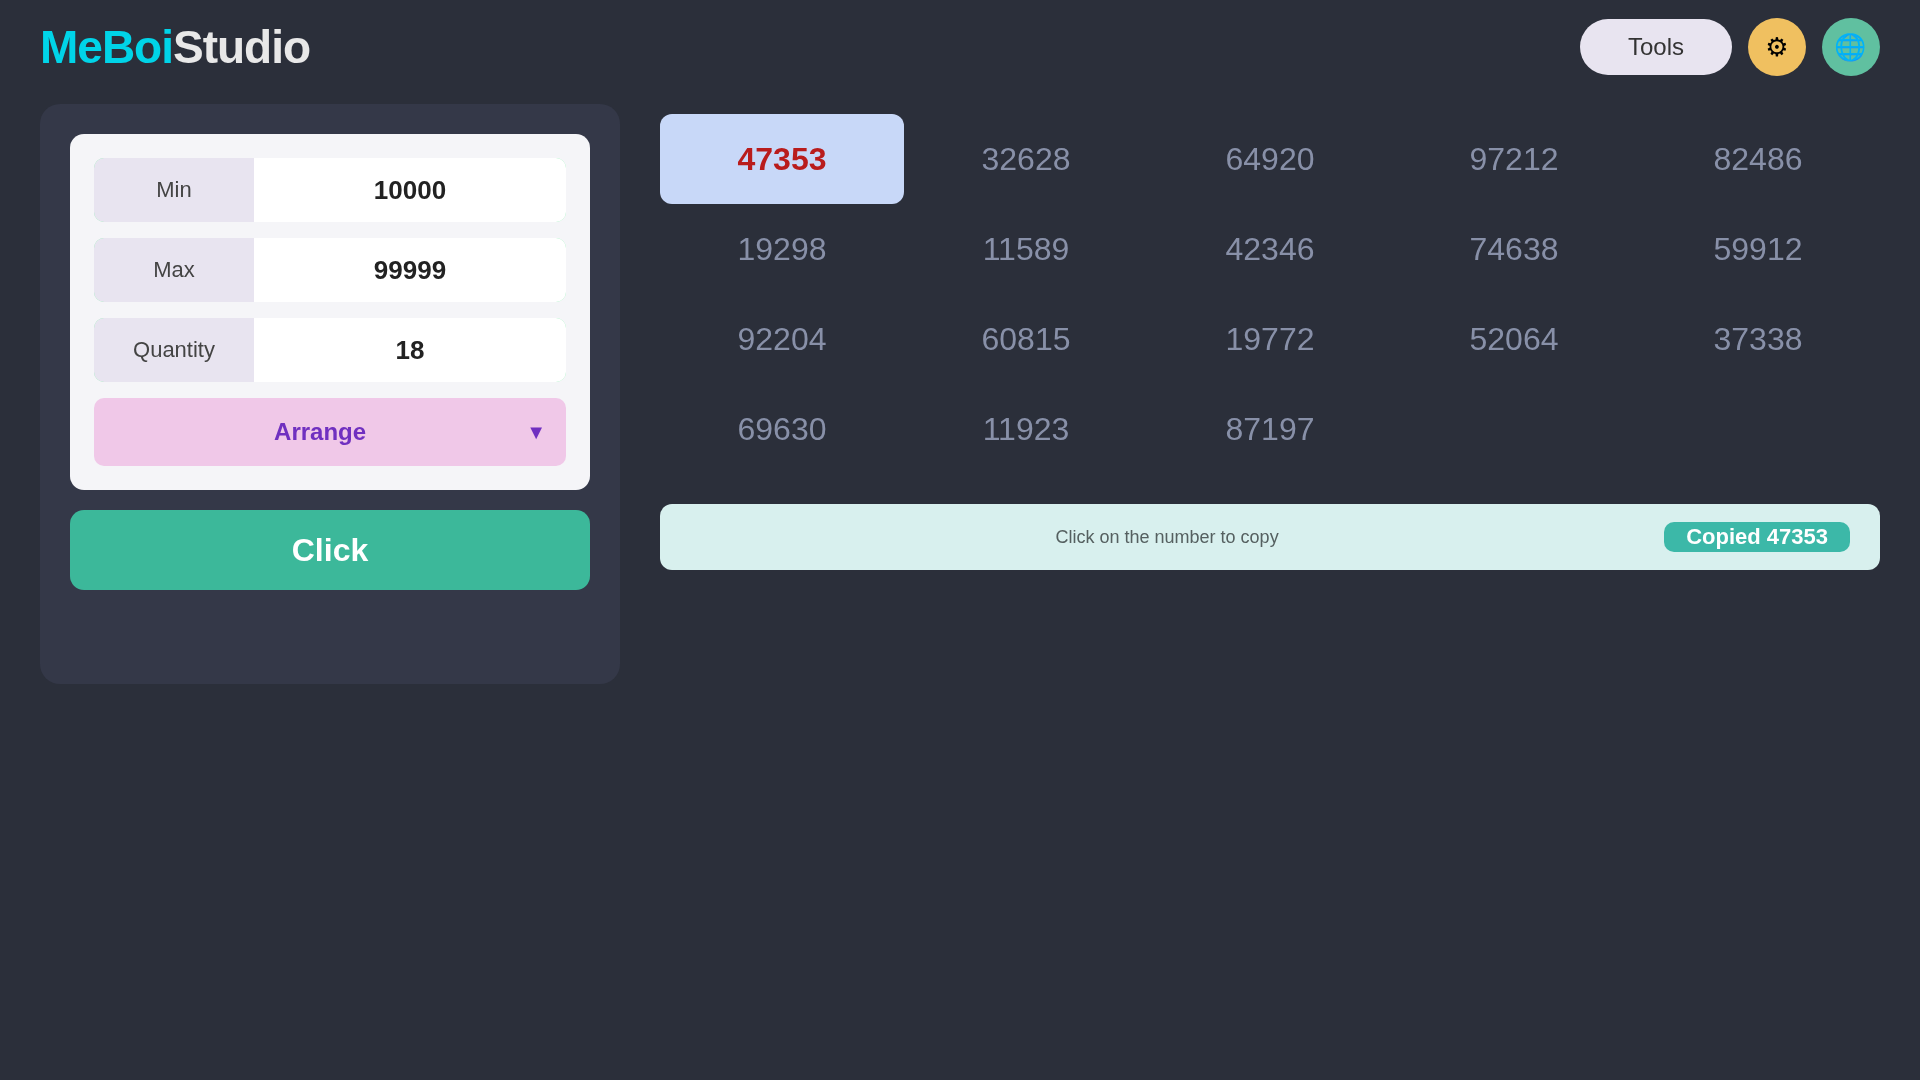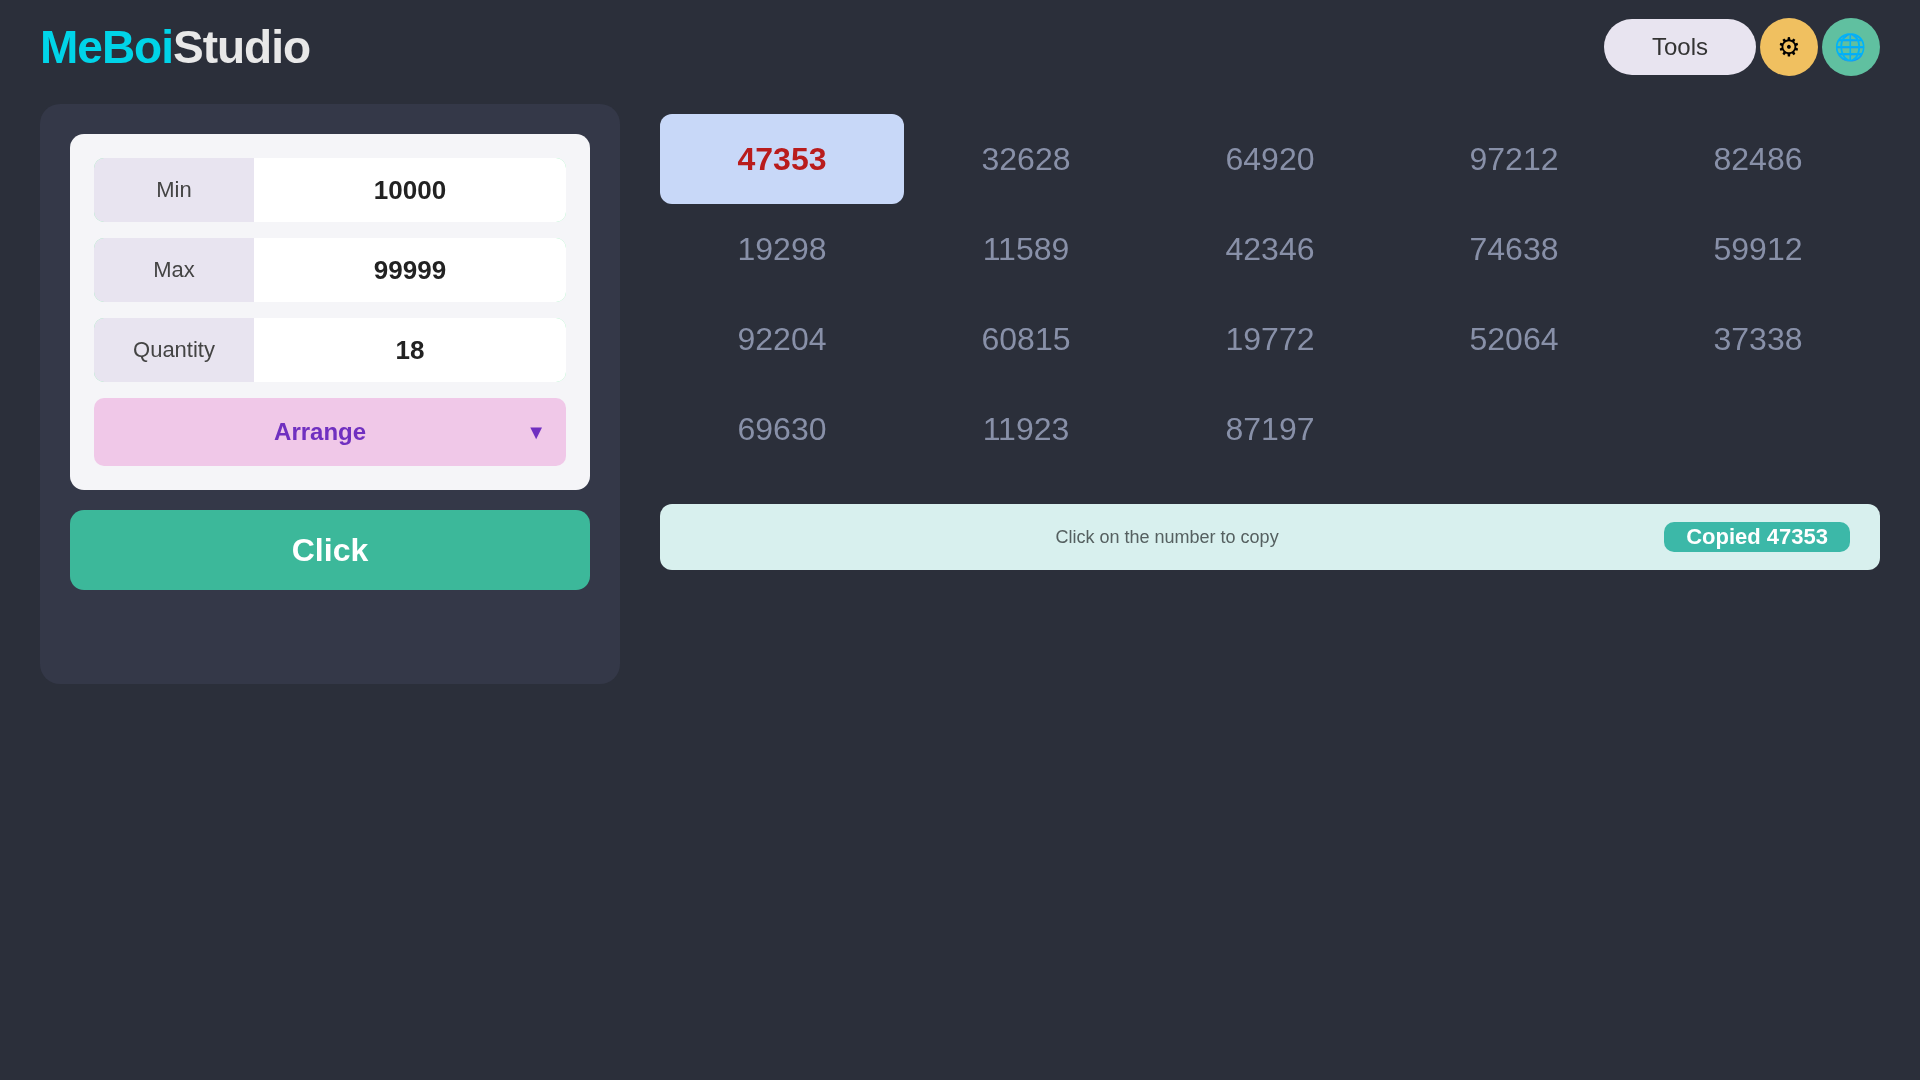--- a/index.html
+++ b/index.html
@@ -25,21 +25,21 @@
       font-size: 46px;
       font-weight: 700;
       letter-spacing: -1px;
     }
     .logo-meboi { color: #00d4e8; }
     .logo-studio { color: #e8e8e8; }
 
     .header-right {
       display: flex;
       align-items: center;
-      gap: 4px;
+      gap: 16px;
     }
 
     .tools-btn {
       background: #e8e4f0;
       border: none;
       border-radius: 30px;
       padding: 14px 48px;
       font-size: 24px;
       color: #333;
       cursor: pointer;

